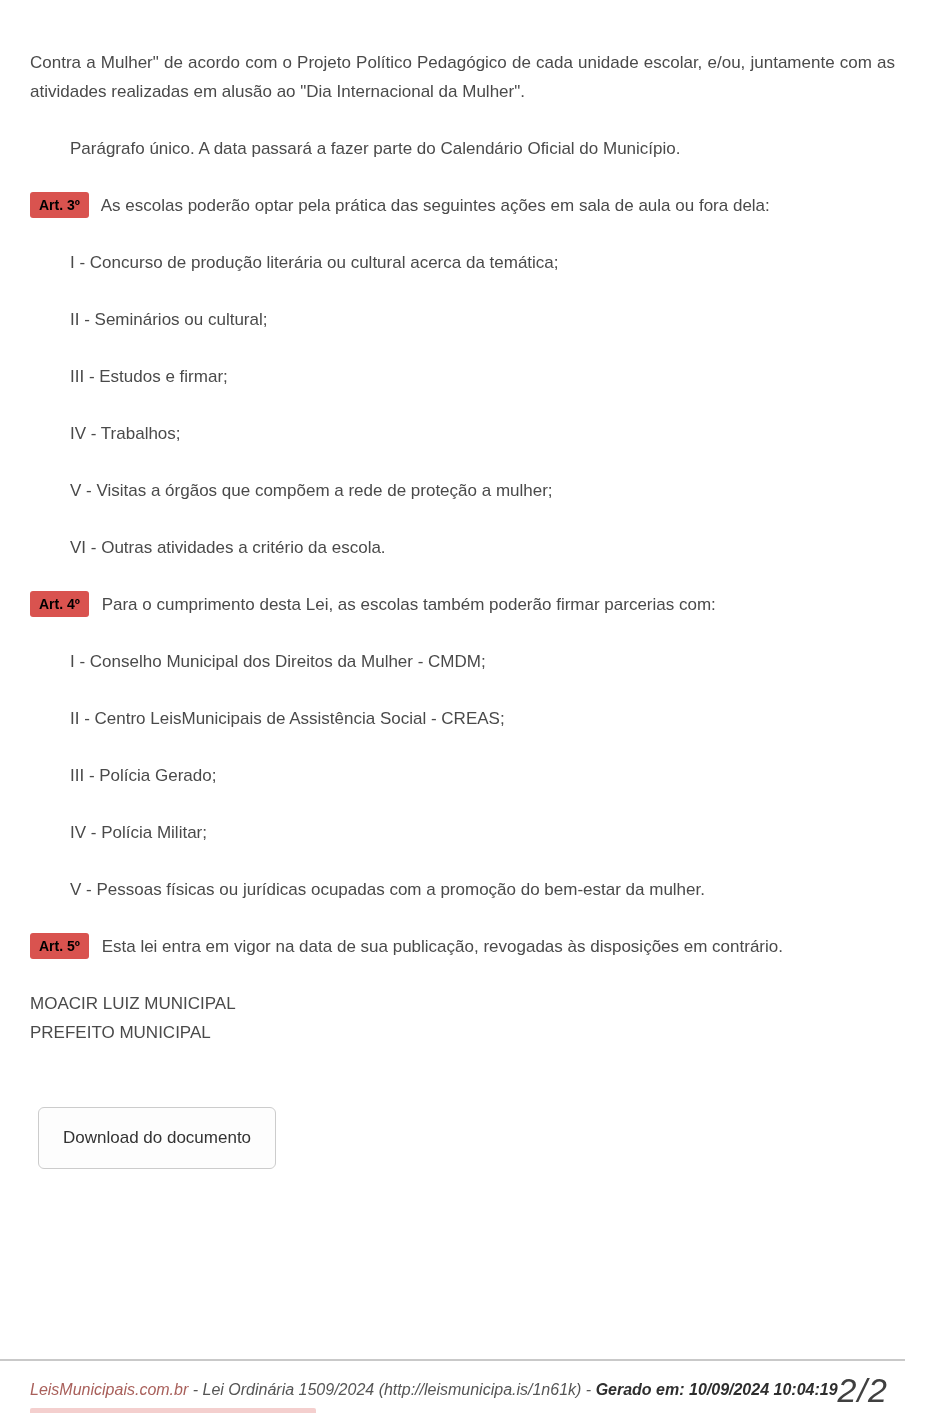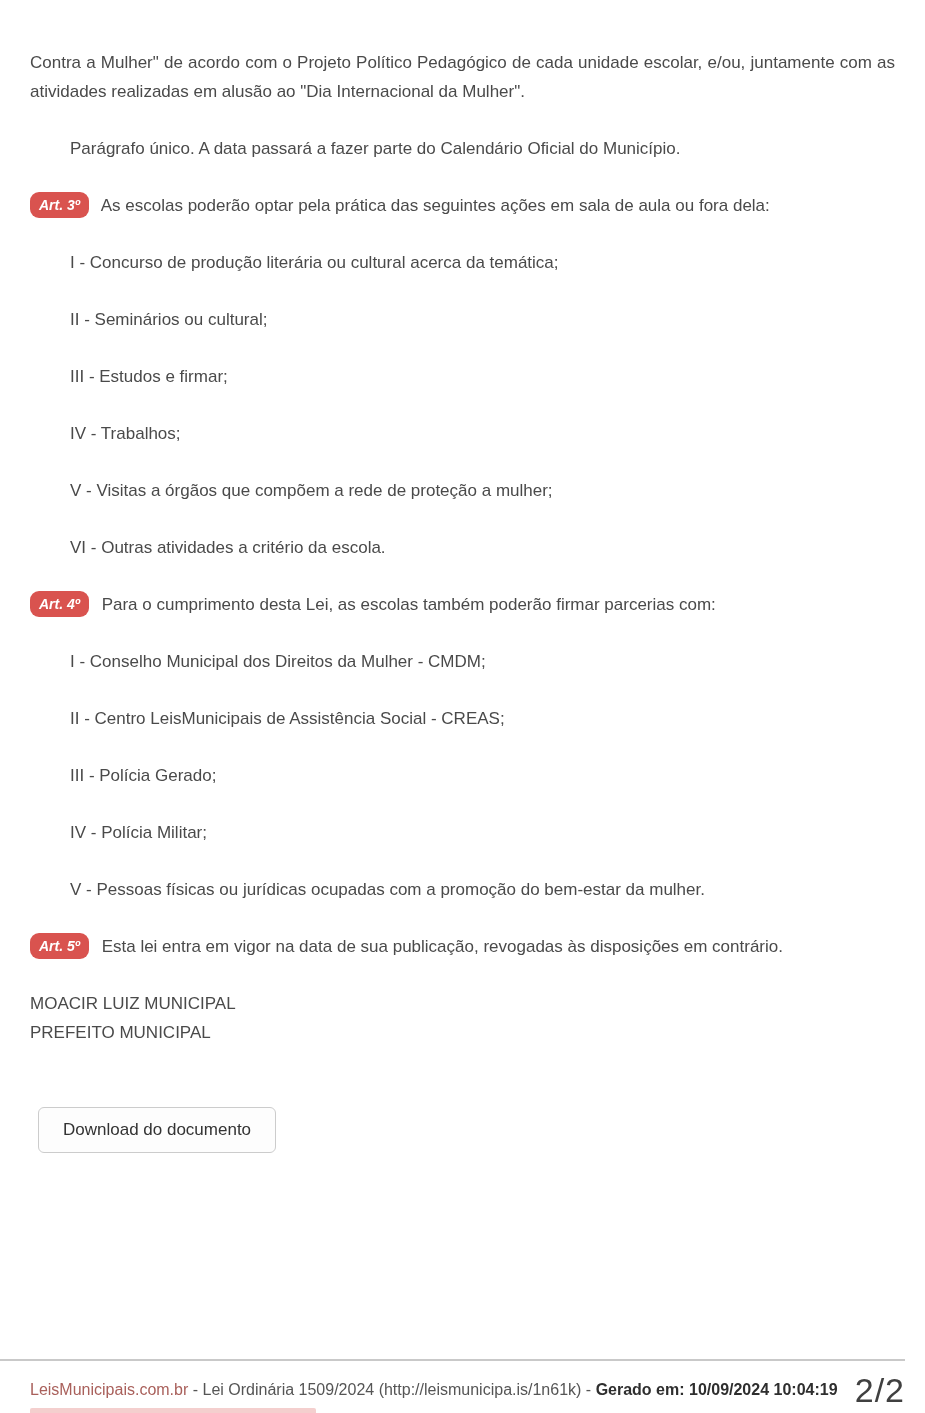--- a/index.html
+++ b/index.html
@@ -21,58 +21,57 @@
     font-size: 17px;
     line-height: 29px;
   }
   .para { margin: 28px 0; }
   .para:first-child { margin-top: 0; }
   .justify { text-align: justify; }
   .indent { padding-left: 40px; }
   .art-badge {
     display: inline-block;
     background: #d9534f;
-    color: #ffffff;
+    color: #000000;
     font-weight: bold;
     font-size: 14px;
     line-height: 17px;
     padding: 5px 9px 4px 9px;
-    border-radius: 9px;
+    border-radius: 3px;
     margin-right: 8px;
     vertical-align: 1px;
     white-space: nowrap;
-    font-style: italic;
   }
   .signature { line-height: 29px; }
   .download-btn {
     display: inline-block;
     margin: 32px 0 0 8px;
-    padding: 12px 24px;
+    padding: 20px 24px;
     font-family: "Liberation Sans", "DejaVu Sans", sans-serif;
     font-size: 17px;
     color: #333333;
     background: #fdfdfd;
     border: 1px solid #cccccc;
     border-radius: 6px;
     cursor: pointer;
   }
   .page-footer {
     position: absolute;
     left: 0; right: 0; bottom: 0;
   }
   .footer-divider {
     height: 0;
     border-top: 2px solid #c9c9c9;
     margin-right: 20px;
   }
   .footer-row {
     display: flex;
     align-items: center;
-    justify-content: space-between;
     padding: 12px 18px 6px 30px;
+    font-style: italic;
   }
   .footer-left {
     font-size: 16px;
     color: #555555;
     white-space: nowrap;
   }
   .footer-link {
     color: #a9605b;
     text-decoration: none;
     cursor: pointer;

